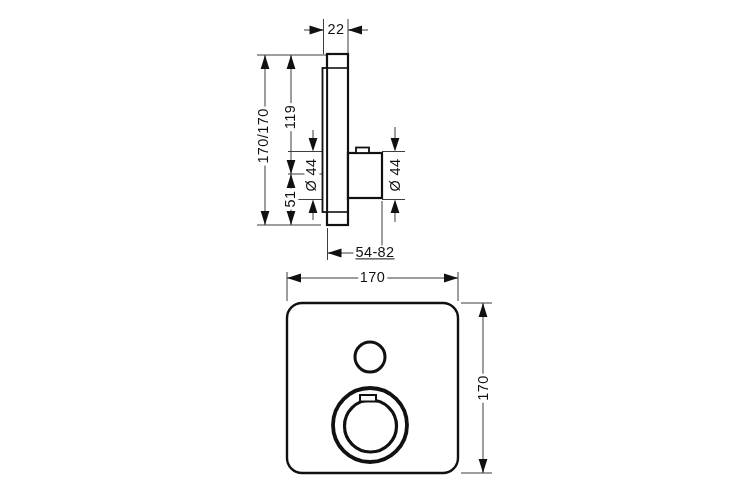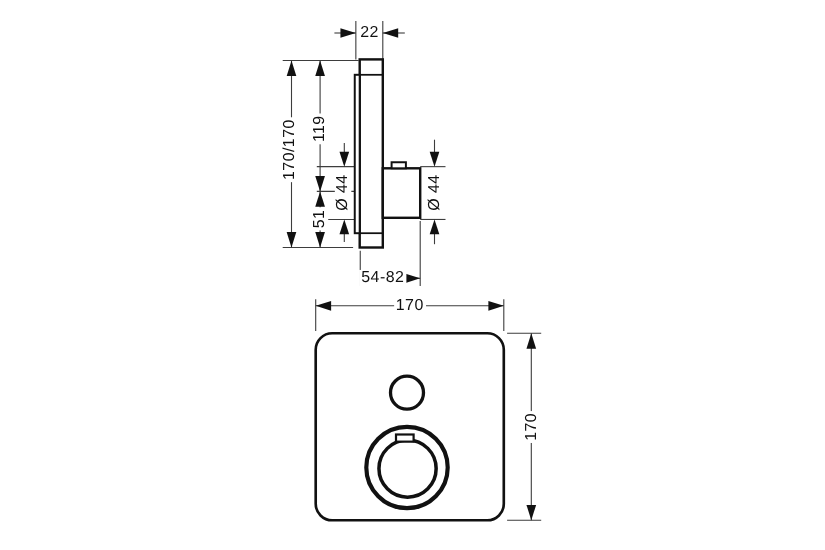--- a/index.html
+++ b/index.html
@@ -133,17 +133,17 @@
       </g>
     </g>
   </svg>
 
   <div class="label" style="left:336px;   top:29.5px;">22</div>
   <div class="label rot" style="left:264px;   top:136px;">170/170</div>
   <div class="label rot" style="left:290.5px; top:117px;">119</div>
   <div class="label rot" style="left:290.5px; top:199px;">51</div>
   <div class="label rot" style="left:312px;   top:175px;">Ø 44</div>
   <div class="label rot" style="left:396px;   top:175px;">Ø 44</div>
-  <div class="label" style="left:348px;   top:252.5px;">54-82</div>
+  <div class="label" style="left:375px;   top:252.5px;text-decoration:underline;">54-82</div>
   <div class="label" style="left:372.5px; top:277.5px;">170</div>
   <div class="label rot" style="left:483.5px; top:388px;">170</div>
 
 </div>
 
 </body></html>

